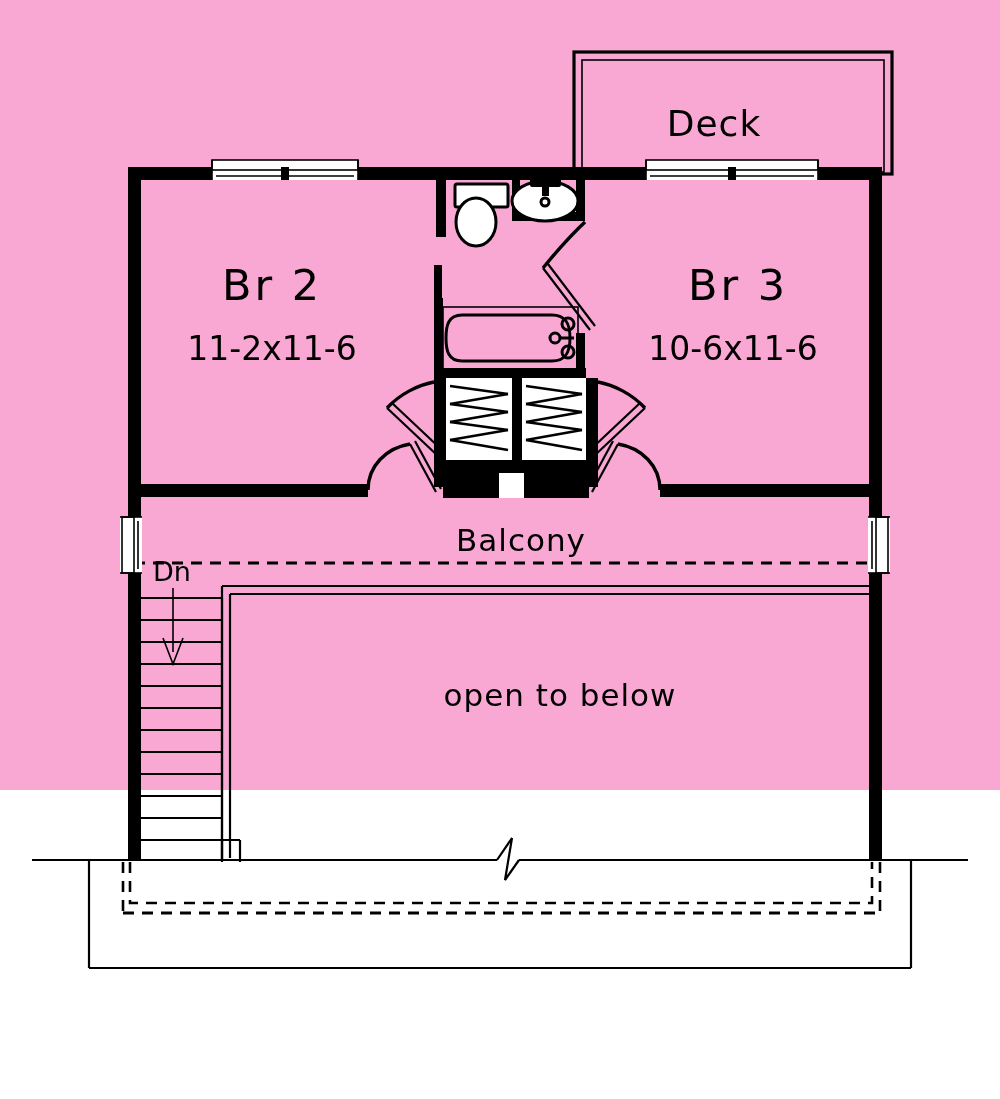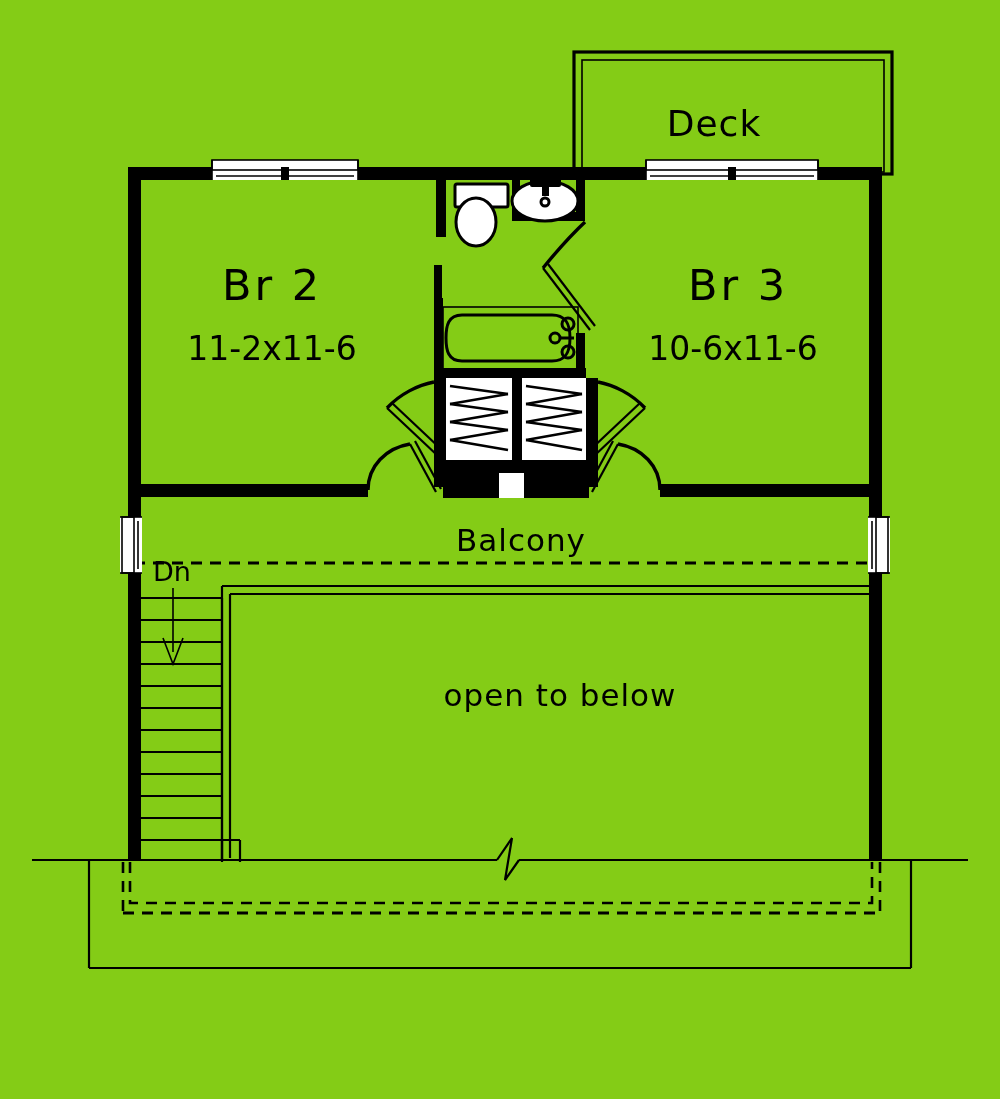--- a/index.html
+++ b/index.html
@@ -1,18 +1,18 @@
 <!DOCTYPE html>
 <html><head>
 <meta charset="utf-8">
 <style>
   html,body{margin:0;padding:0;background:#ffffff;}
   body{width:1000px;height:1099px;overflow:hidden;
        font-family:"DejaVu Sans", sans-serif;}
-  #plan-root{position:relative;width:1000px;height:1099px;background:#84cc16;}
+  #plan-root{position:relative;width:1000px;height:790px;background:#f9a8d4;}
   svg.floorplan{display:block;width:1000px;height:1099px;}
   .wall{fill:#000;}
   .thin{fill:none;stroke:#000;stroke-width:2.2;}
   .thin3{fill:none;stroke:#000;stroke-width:3.2;}
   .hair{fill:none;stroke:#000;stroke-width:1.6;}
   .fix{fill:#fff;stroke:#000;stroke-width:3;}
   .fixline{fill:none;stroke:#000;stroke-width:3;}
   .dash{fill:none;stroke:#000;stroke-width:2.6;stroke-dasharray:11 8;}
   .dash2{fill:none;stroke:#000;stroke-width:3.2;stroke-dasharray:11 8;}
   .swing{fill:none;stroke:#000;stroke-width:3.4;}

